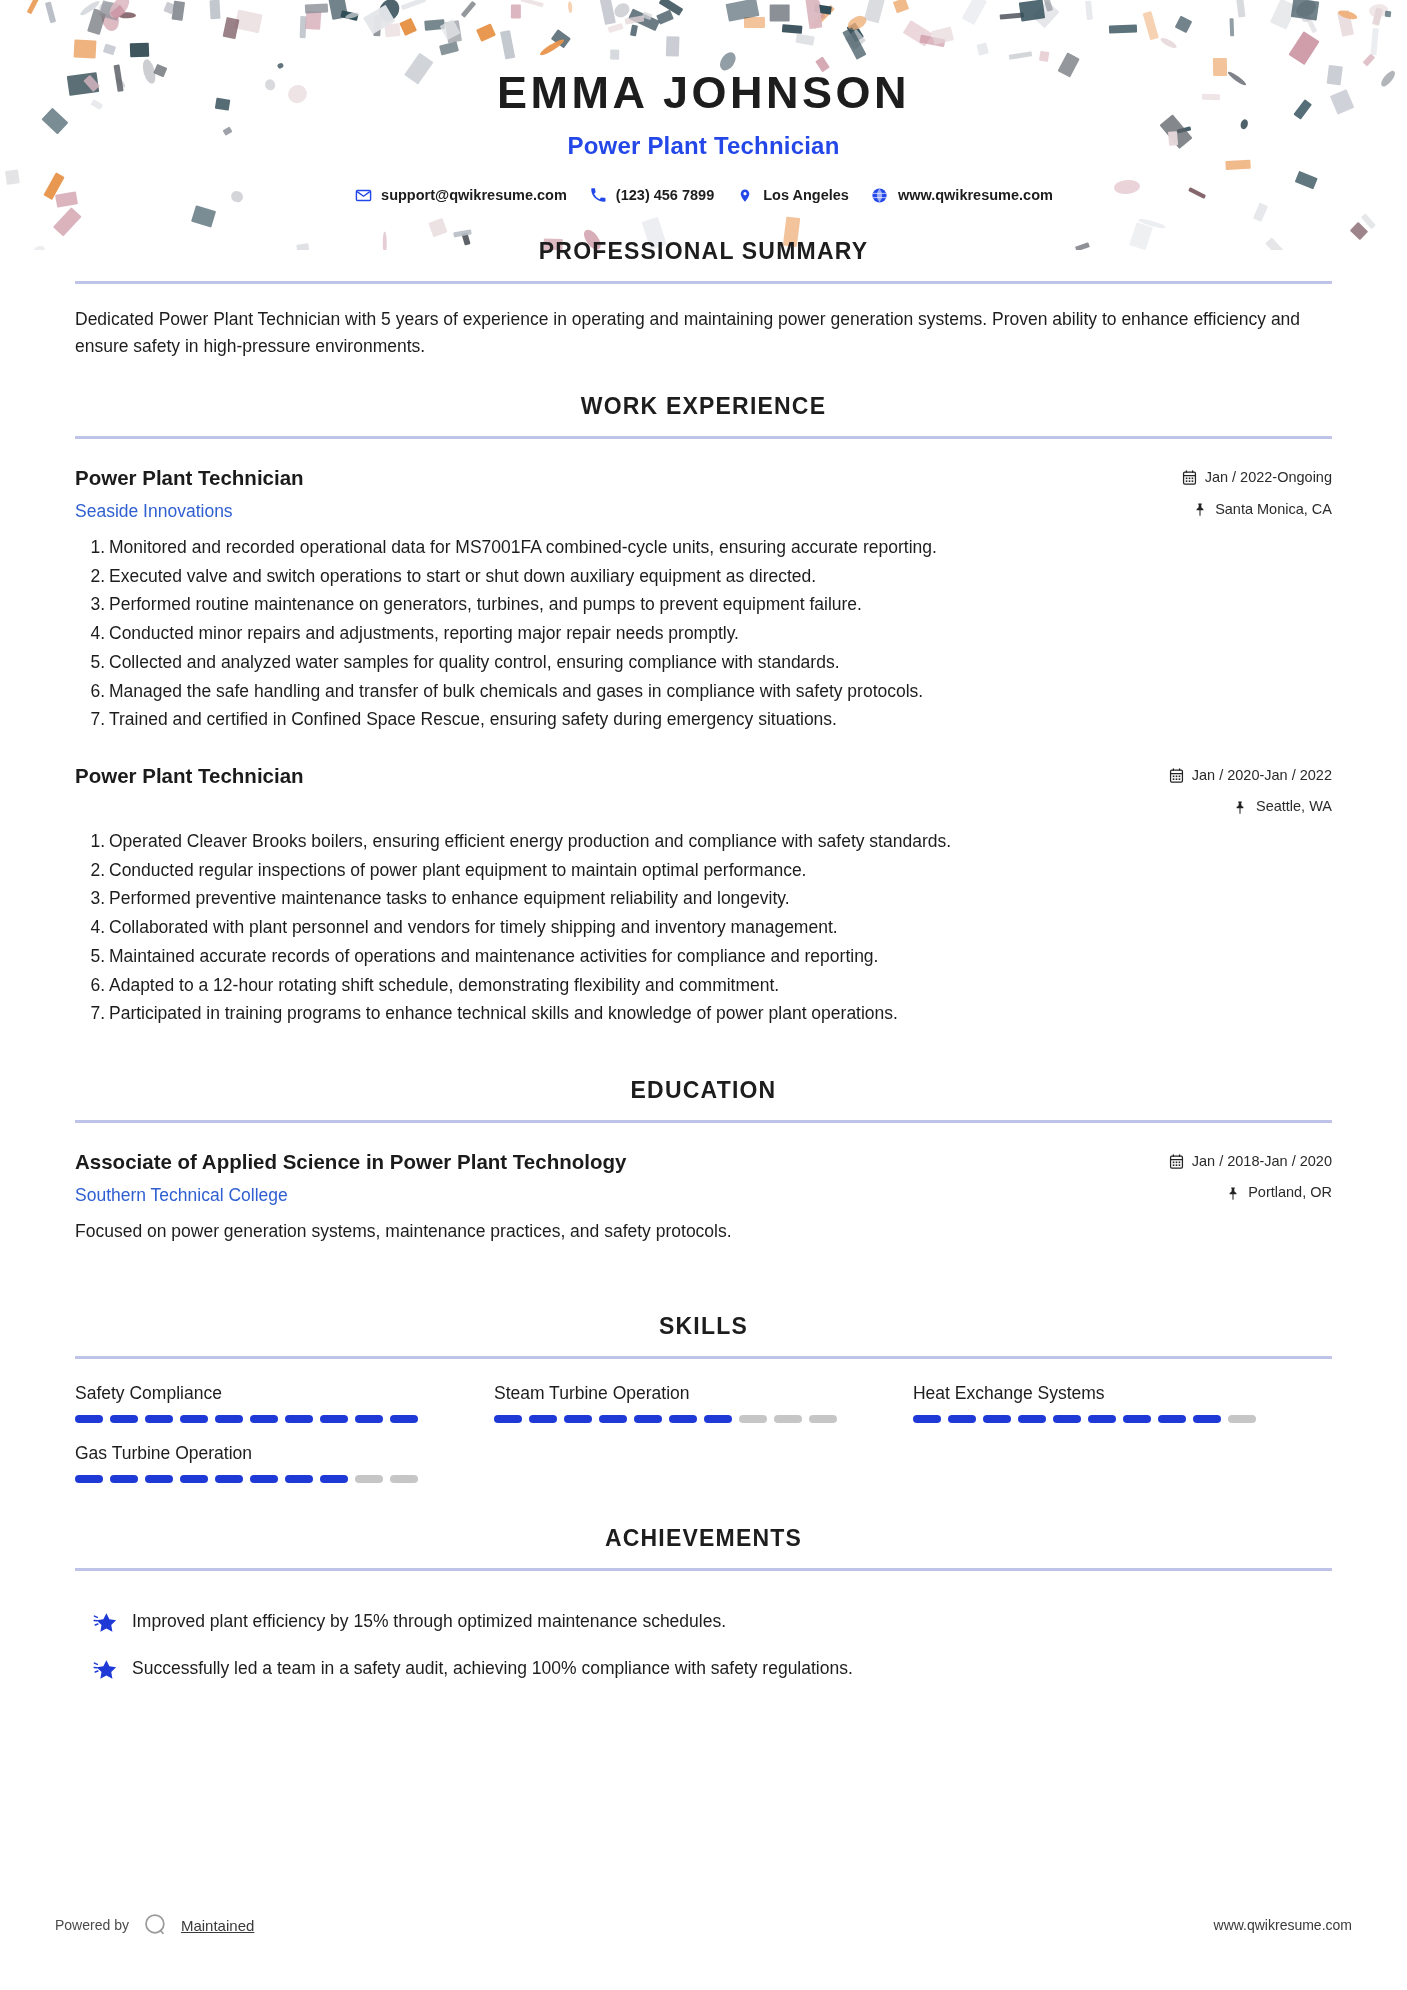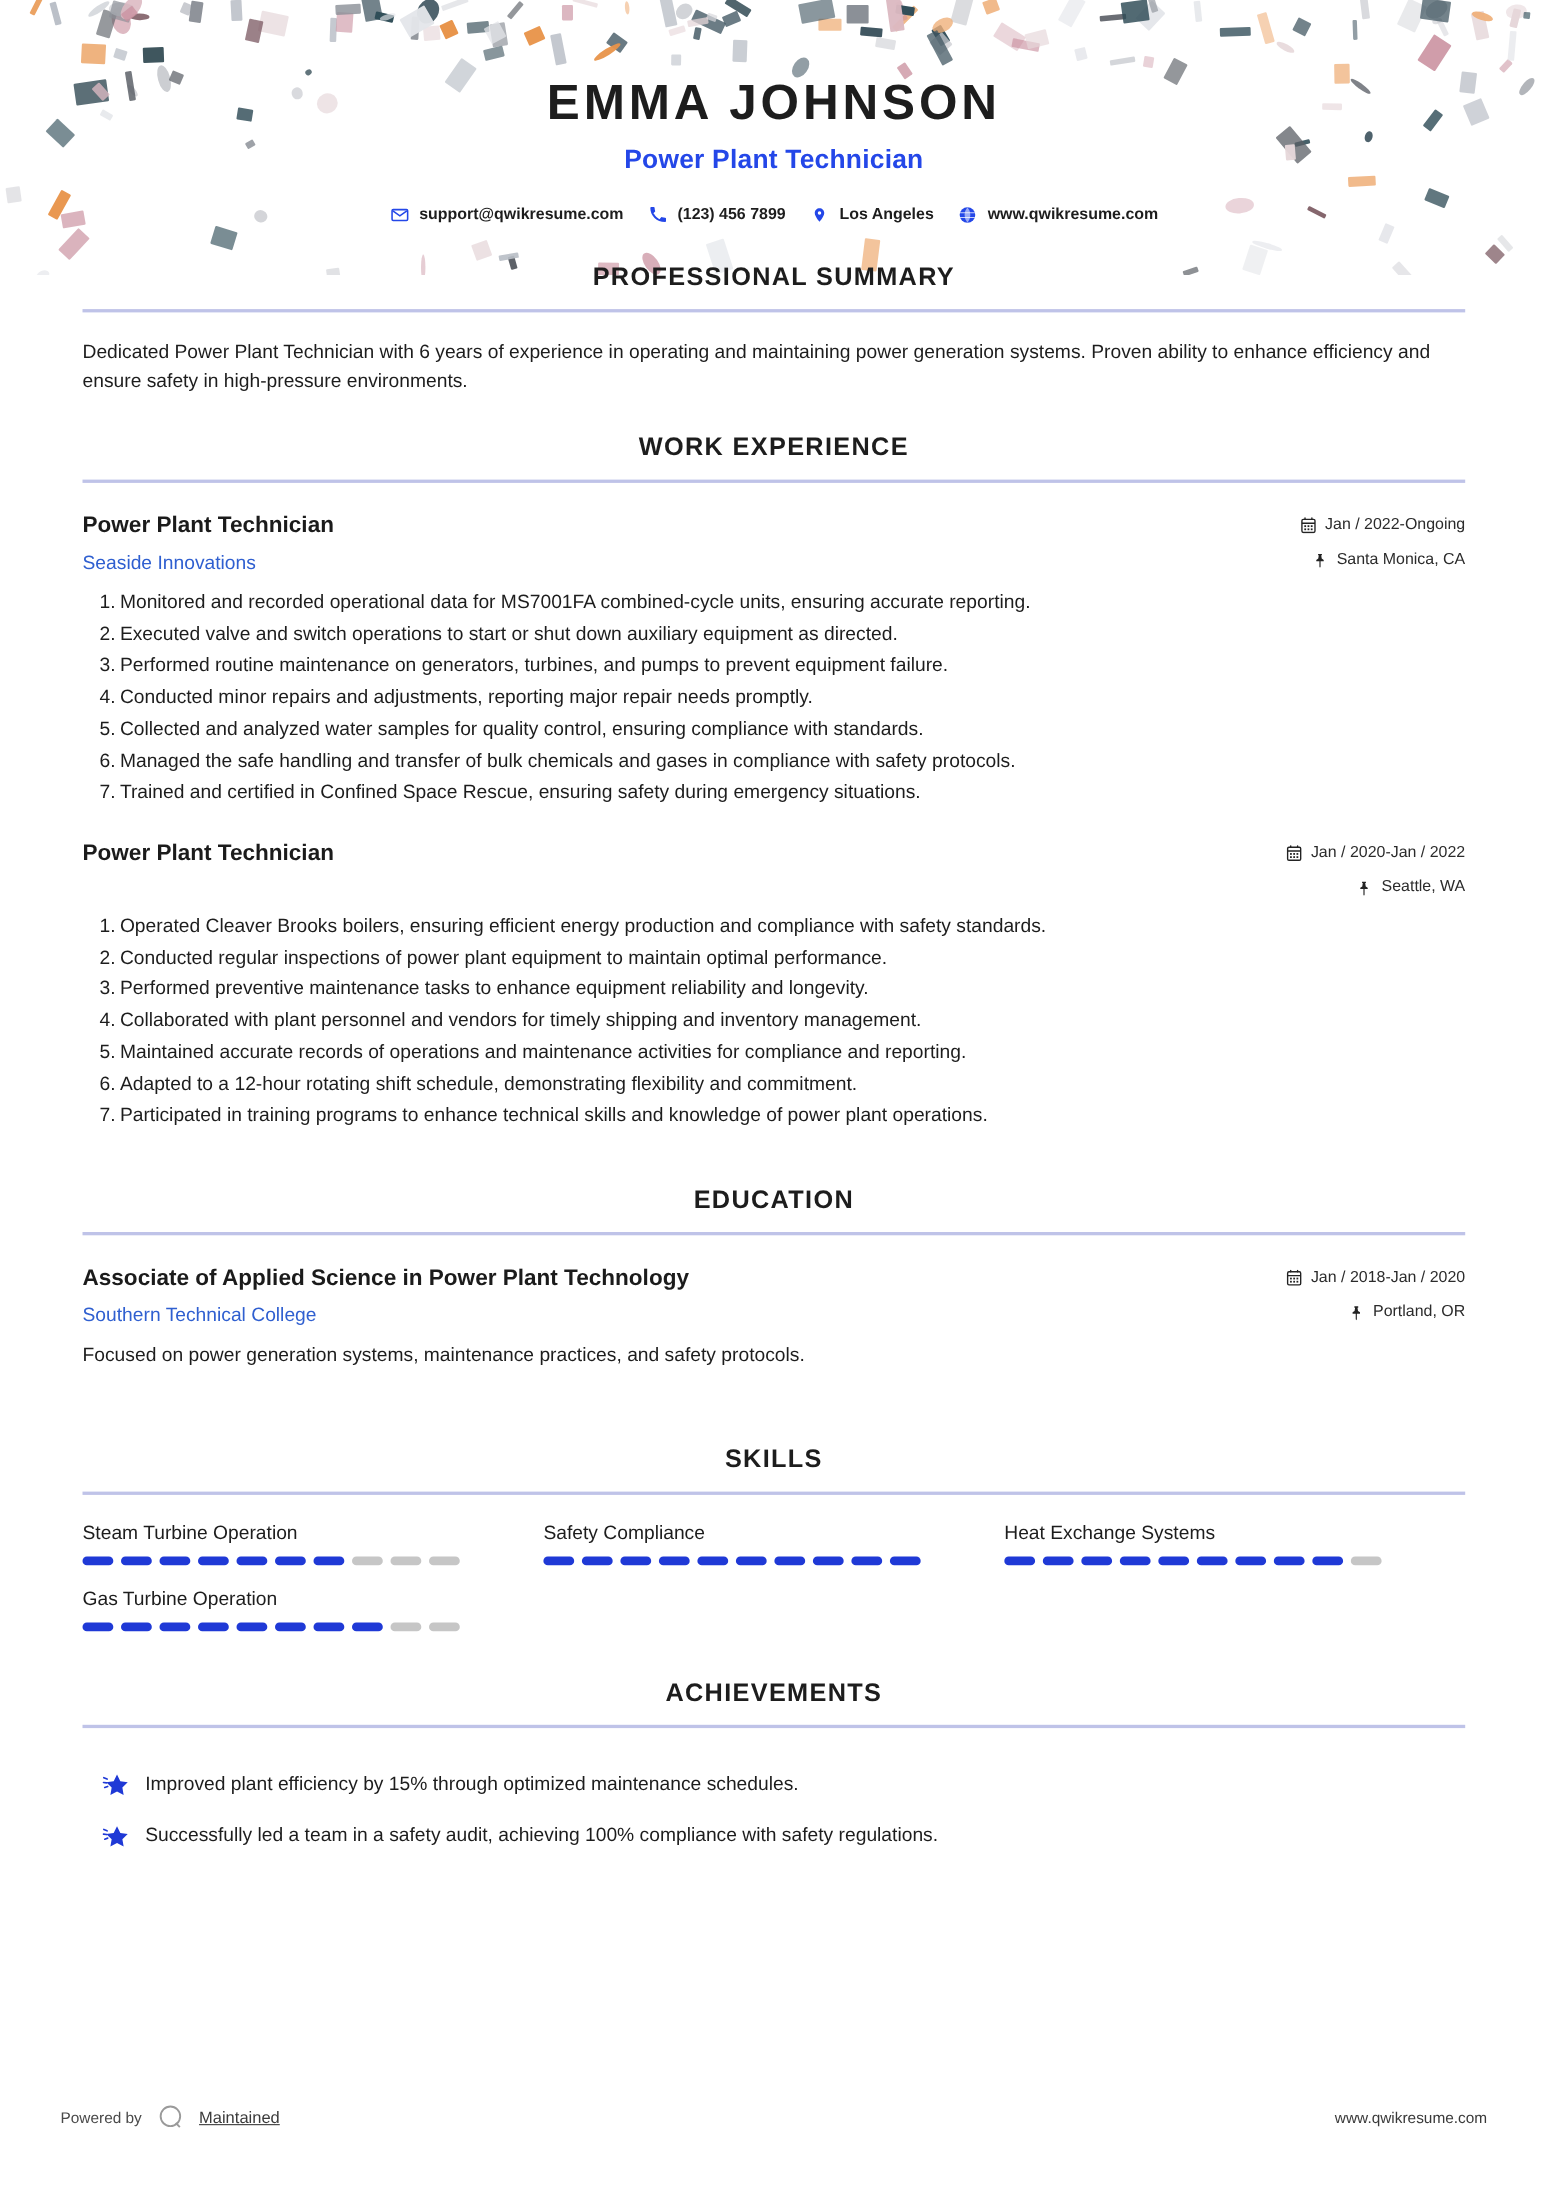--- a/index.html
+++ b/index.html
@@ -553,21 +553,21 @@
           </svg>
         </span>
         <span>www.qwikresume.com</span>
       </div>
     </div>
   </div>
 
   <div class="section">
     <h2 class="section-title">PROFESSIONAL SUMMARY</h2>
     <div class="section-rule"></div>
-    <p class="summary-text">Dedicated Power Plant Technician with 6 years of experience in operating and maintaining power generation systems. Proven ability to enhance efficiency and ensure safety in high-pressure environments.</p>
+    <p class="summary-text">Dedicated Power Plant Technician with 5 years of experience in operating and maintaining power generation systems. Proven ability to enhance efficiency and ensure safety in high-pressure environments.</p>
   </div>
 
   <div class="section">
     <h2 class="section-title">WORK EXPERIENCE</h2>
     <div class="section-rule"></div>
     <div id="experience-list">
         <div class="entry">
           <div class="entry-head">
             <div class="entry-left">
               <div class="entry-role">Power Plant Technician</div>
@@ -695,47 +695,47 @@
           <p class="entry-desc">Focused on power generation systems, maintenance practices, and safety protocols.</p>
         </div>
       </div>
   </div>
 
   <div class="section" style="margin-top:70px;">
     <h2 class="section-title">SKILLS</h2>
     <div class="section-rule"></div>
     <div class="skills-grid" id="skills-grid">
         <div class="skill">
+          <div class="skill-name">Safety Compliance</div>
+          <div class="skill-bar">
+            <span class="on"></span>
+            <span class="on"></span>
+            <span class="on"></span>
+            <span class="on"></span>
+            <span class="on"></span>
+            <span class="on"></span>
+            <span class="on"></span>
+            <span class="on"></span>
+            <span class="on"></span>
+            <span class="on"></span>
+          </div>
+        </div>
+        <div class="skill">
           <div class="skill-name">Steam Turbine Operation</div>
           <div class="skill-bar">
             <span class="on"></span>
             <span class="on"></span>
             <span class="on"></span>
             <span class="on"></span>
             <span class="on"></span>
             <span class="on"></span>
             <span class="on"></span>
             <span class=""></span>
             <span class=""></span>
             <span class=""></span>
-          </div>
-        </div>
-        <div class="skill">
-          <div class="skill-name">Safety Compliance</div>
-          <div class="skill-bar">
-            <span class="on"></span>
-            <span class="on"></span>
-            <span class="on"></span>
-            <span class="on"></span>
-            <span class="on"></span>
-            <span class="on"></span>
-            <span class="on"></span>
-            <span class="on"></span>
-            <span class="on"></span>
-            <span class="on"></span>
           </div>
         </div>
         <div class="skill">
           <div class="skill-name">Heat Exchange Systems</div>
           <div class="skill-bar">
             <span class="on"></span>
             <span class="on"></span>
             <span class="on"></span>
             <span class="on"></span>
             <span class="on"></span>

